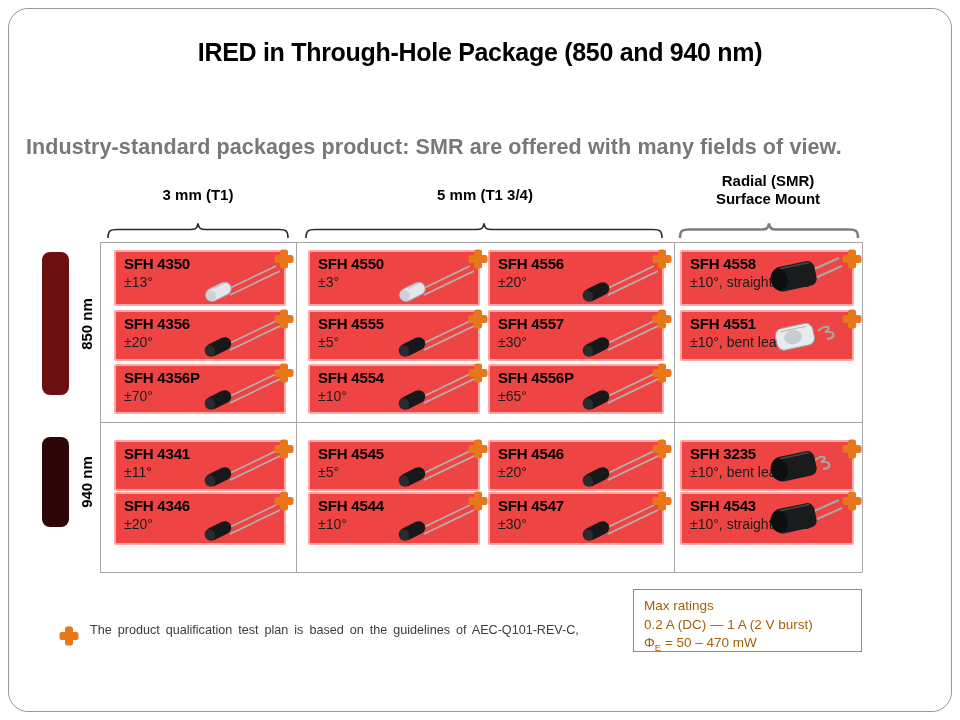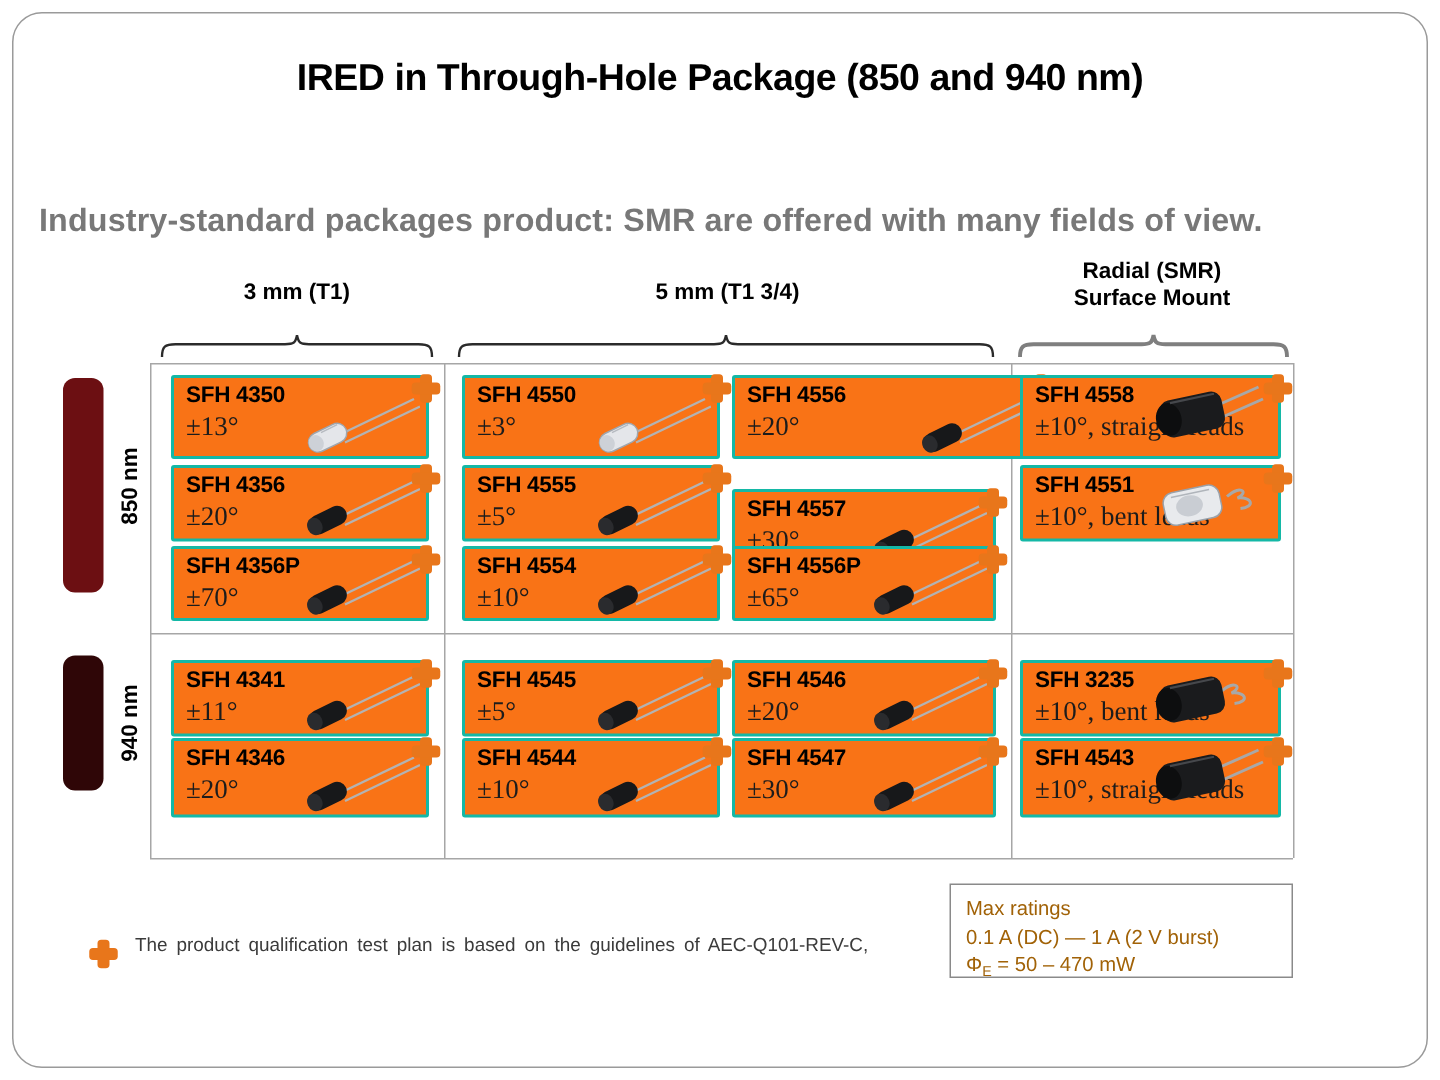--- a/index.html
+++ b/index.html
@@ -18,23 +18,23 @@
   .brace{position:absolute;top:222px;height:17px;}
 
   .gridline{position:absolute;background:#a6a6a6;}
   .gl-h{height:1px;left:100px;width:762px;}
   .gl-v{width:1px;top:242px;height:330px;}
 
   .wl-bar{position:absolute;left:42px;width:27px;border-radius:8px;}
   .wl-label{position:absolute;width:60px;height:16px;text-align:center;
     font-size:15px;font-weight:bold;transform:rotate(-90deg);white-space:nowrap;}
 
-  .card{position:absolute;background:#f97316;border:2px solid #14b8a6;border-radius:2px;}
+  .card{position:absolute;background:#ef4444;border:2px solid #fca5a5;border-radius:2px;}
   .pname{position:absolute;left:8px;top:3px;font-size:15px;font-weight:bold;letter-spacing:-0.2px;white-space:nowrap;}
-  .pnote{position:absolute;left:8px;top:22px;font-size:18px;color:#1c1c1c;white-space:nowrap;font-family:Liberation Serif, serif;}
+  .pnote{position:absolute;left:8px;top:22px;font-size:14px;color:#1c1c1c;white-space:nowrap;}
   .led{position:absolute;right:4px;bottom:1px;line-height:0;}
   .led-top{bottom:auto;top:3px;right:6px;}
   .plus{position:absolute;top:-3px;right:-10px;width:20px;height:20px;line-height:0;}
 
   .maxbox{position:absolute;left:633px;top:589px;width:229px;height:63px;
     border:1.2px solid #8a8a8a;padding:7px 10px;box-sizing:border-box;
     font-size:13.5px;line-height:1.38;color:#a16207;}
   .maxbox sub{font-size:9.5px;}
 
   .footnote-icon{position:absolute;left:59px;top:626px;width:20px;height:20px;line-height:0;}
@@ -171,37 +171,37 @@
           <g transform="rotate(-26 22 31)">
             <rect x="9" y="24.5" width="27" height="13" rx="6.5" fill="#17181a"></rect>
             <ellipse cx="13" cy="31" rx="5" ry="6" fill="#2a2b2e"></ellipse>
           </g>
         </svg></div>
       <div class="plus"><svg width="20" height="20" viewBox="0 0 20 20">
           <rect x="6" y="0.5" width="8" height="19" rx="2.5" fill="#E8761B"></rect>
           <rect x="0.5" y="6" width="19" height="8" rx="2.5" fill="#E8761B"></rect>
         </svg></div>
     </div>
-    <div class="card" style="left: 488px; top: 250px; width: 172px; height: 52px; padding-left: 32px;">
+    <div class="card" style="left: 488px; top: 250px; width: 172px; height: 52px;">
       <div class="pname">SFH 4556</div>
       <div class="pnote">±20°</div>
       <div class="led"><svg width="84" height="42" viewBox="0 0 84 42">
           <line x1="30" y1="29" x2="80" y2="5" stroke="#b3b3b3" stroke-width="1.6"></line>
           <line x1="34" y1="34" x2="84" y2="10" stroke="#b3b3b3" stroke-width="1.6"></line>
           <g transform="rotate(-26 22 31)">
             <rect x="9" y="24.5" width="27" height="13" rx="6.5" fill="#17181a"></rect>
             <ellipse cx="13" cy="31" rx="5" ry="6" fill="#2a2b2e"></ellipse>
           </g>
         </svg></div>
       <div class="plus"><svg width="20" height="20" viewBox="0 0 20 20">
           <rect x="6" y="0.5" width="8" height="19" rx="2.5" fill="#E8761B"></rect>
           <rect x="0.5" y="6" width="19" height="8" rx="2.5" fill="#E8761B"></rect>
         </svg></div>
     </div>
-    <div class="card" style="left: 488px; top: 310px; width: 172px; height: 47px; margin-top: 16px;">
+    <div class="card" style="left: 488px; top: 310px; width: 172px; height: 47px;">
       <div class="pname">SFH 4557</div>
       <div class="pnote">±30°</div>
       <div class="led"><svg width="84" height="42" viewBox="0 0 84 42">
           <line x1="30" y1="29" x2="80" y2="5" stroke="#b3b3b3" stroke-width="1.6"></line>
           <line x1="34" y1="34" x2="84" y2="10" stroke="#b3b3b3" stroke-width="1.6"></line>
           <g transform="rotate(-26 22 31)">
             <rect x="9" y="24.5" width="27" height="13" rx="6.5" fill="#17181a"></rect>
             <ellipse cx="13" cy="31" rx="5" ry="6" fill="#2a2b2e"></ellipse>
           </g>
         </svg></div>
@@ -385,21 +385,21 @@
         </svg></div>
       <div class="plus"><svg width="20" height="20" viewBox="0 0 20 20">
           <rect x="6" y="0.5" width="8" height="19" rx="2.5" fill="#E8761B"></rect>
           <rect x="0.5" y="6" width="19" height="8" rx="2.5" fill="#E8761B"></rect>
         </svg></div>
     </div>
   </div>
 
 <div class="maxbox">
   <div>Max ratings</div>
-  <div>0.1 A (DC) — 1 A (2 V burst)</div>
+  <div>0.2 A (DC) — 1 A (2 V burst)</div>
   <div><span>Φ</span><sub>E</sub><span> = 50 – 470 mW</span></div>
 </div>
 
 <div class="footnote-icon" id="footnote-plus"><svg width="20" height="20" viewBox="0 0 20 20">
       <rect x="6" y="0.5" width="8" height="19" rx="2.5" fill="#E8761B"></rect>
       <rect x="0.5" y="6" width="19" height="8" rx="2.5" fill="#E8761B"></rect>
     </svg></div>
 <div class="footnote">
   <div>The product qualification test plan is based on the guidelines of AEC-Q101-REV-C,</div>
 </div>

